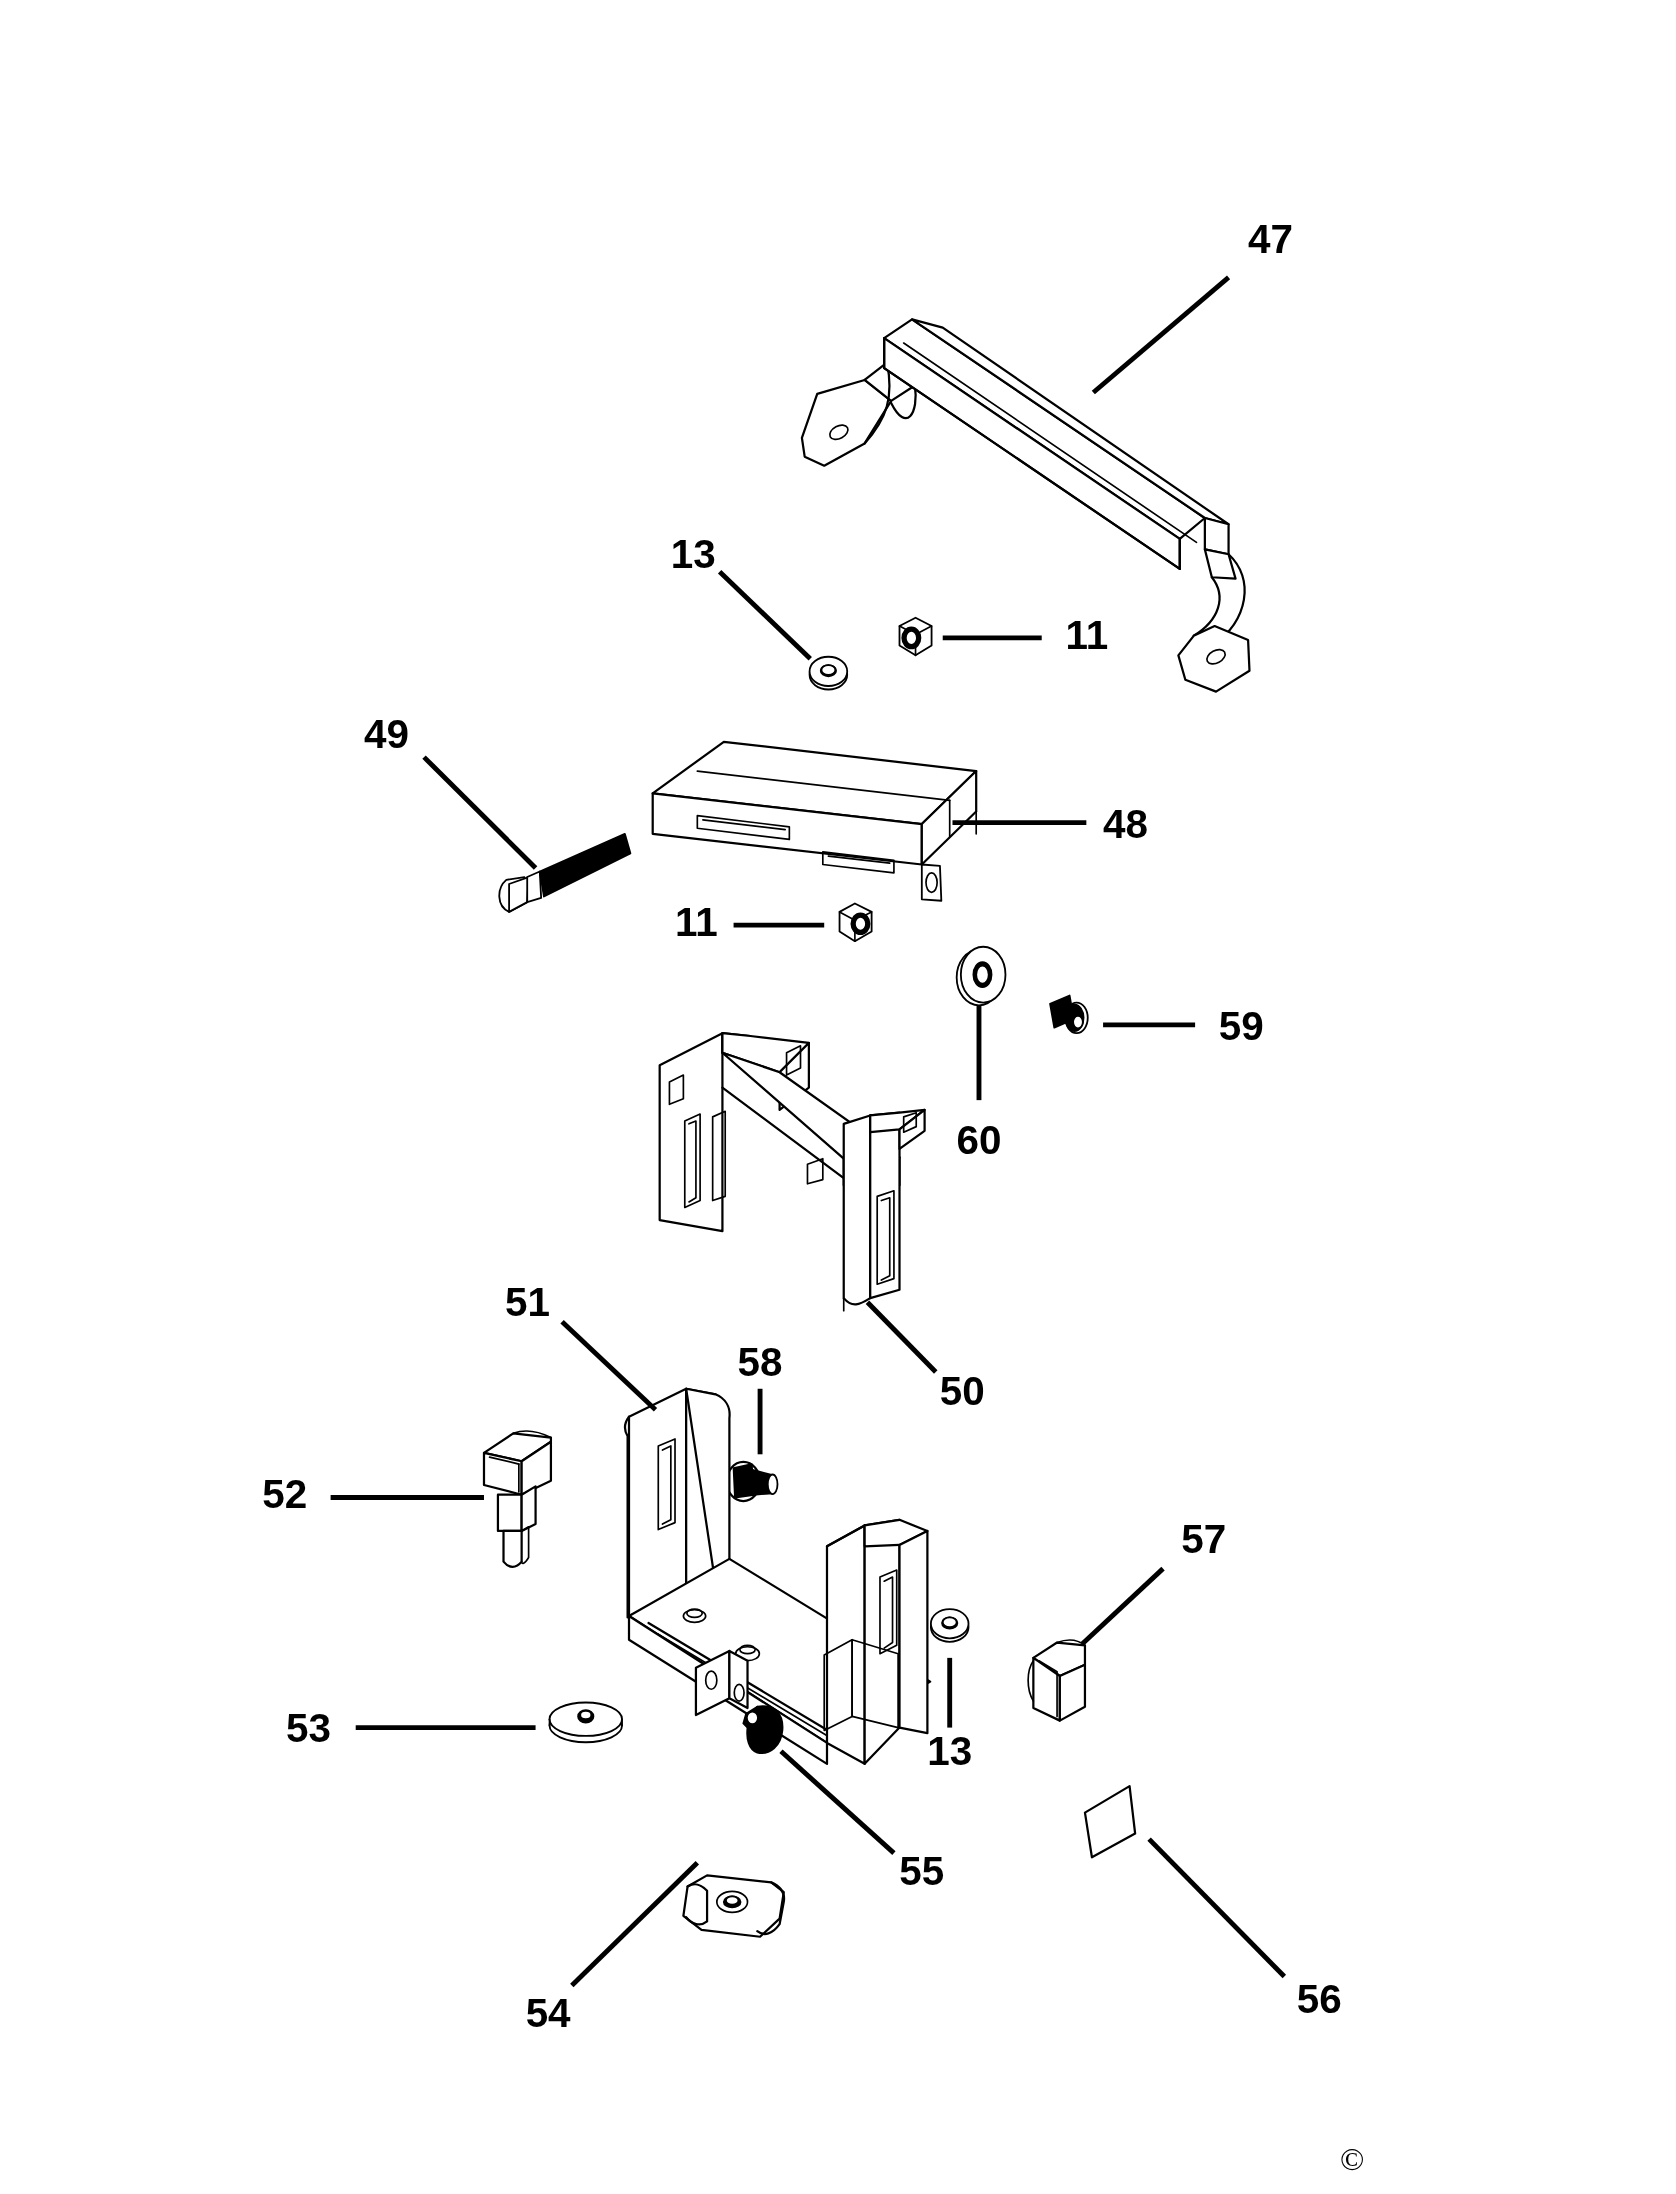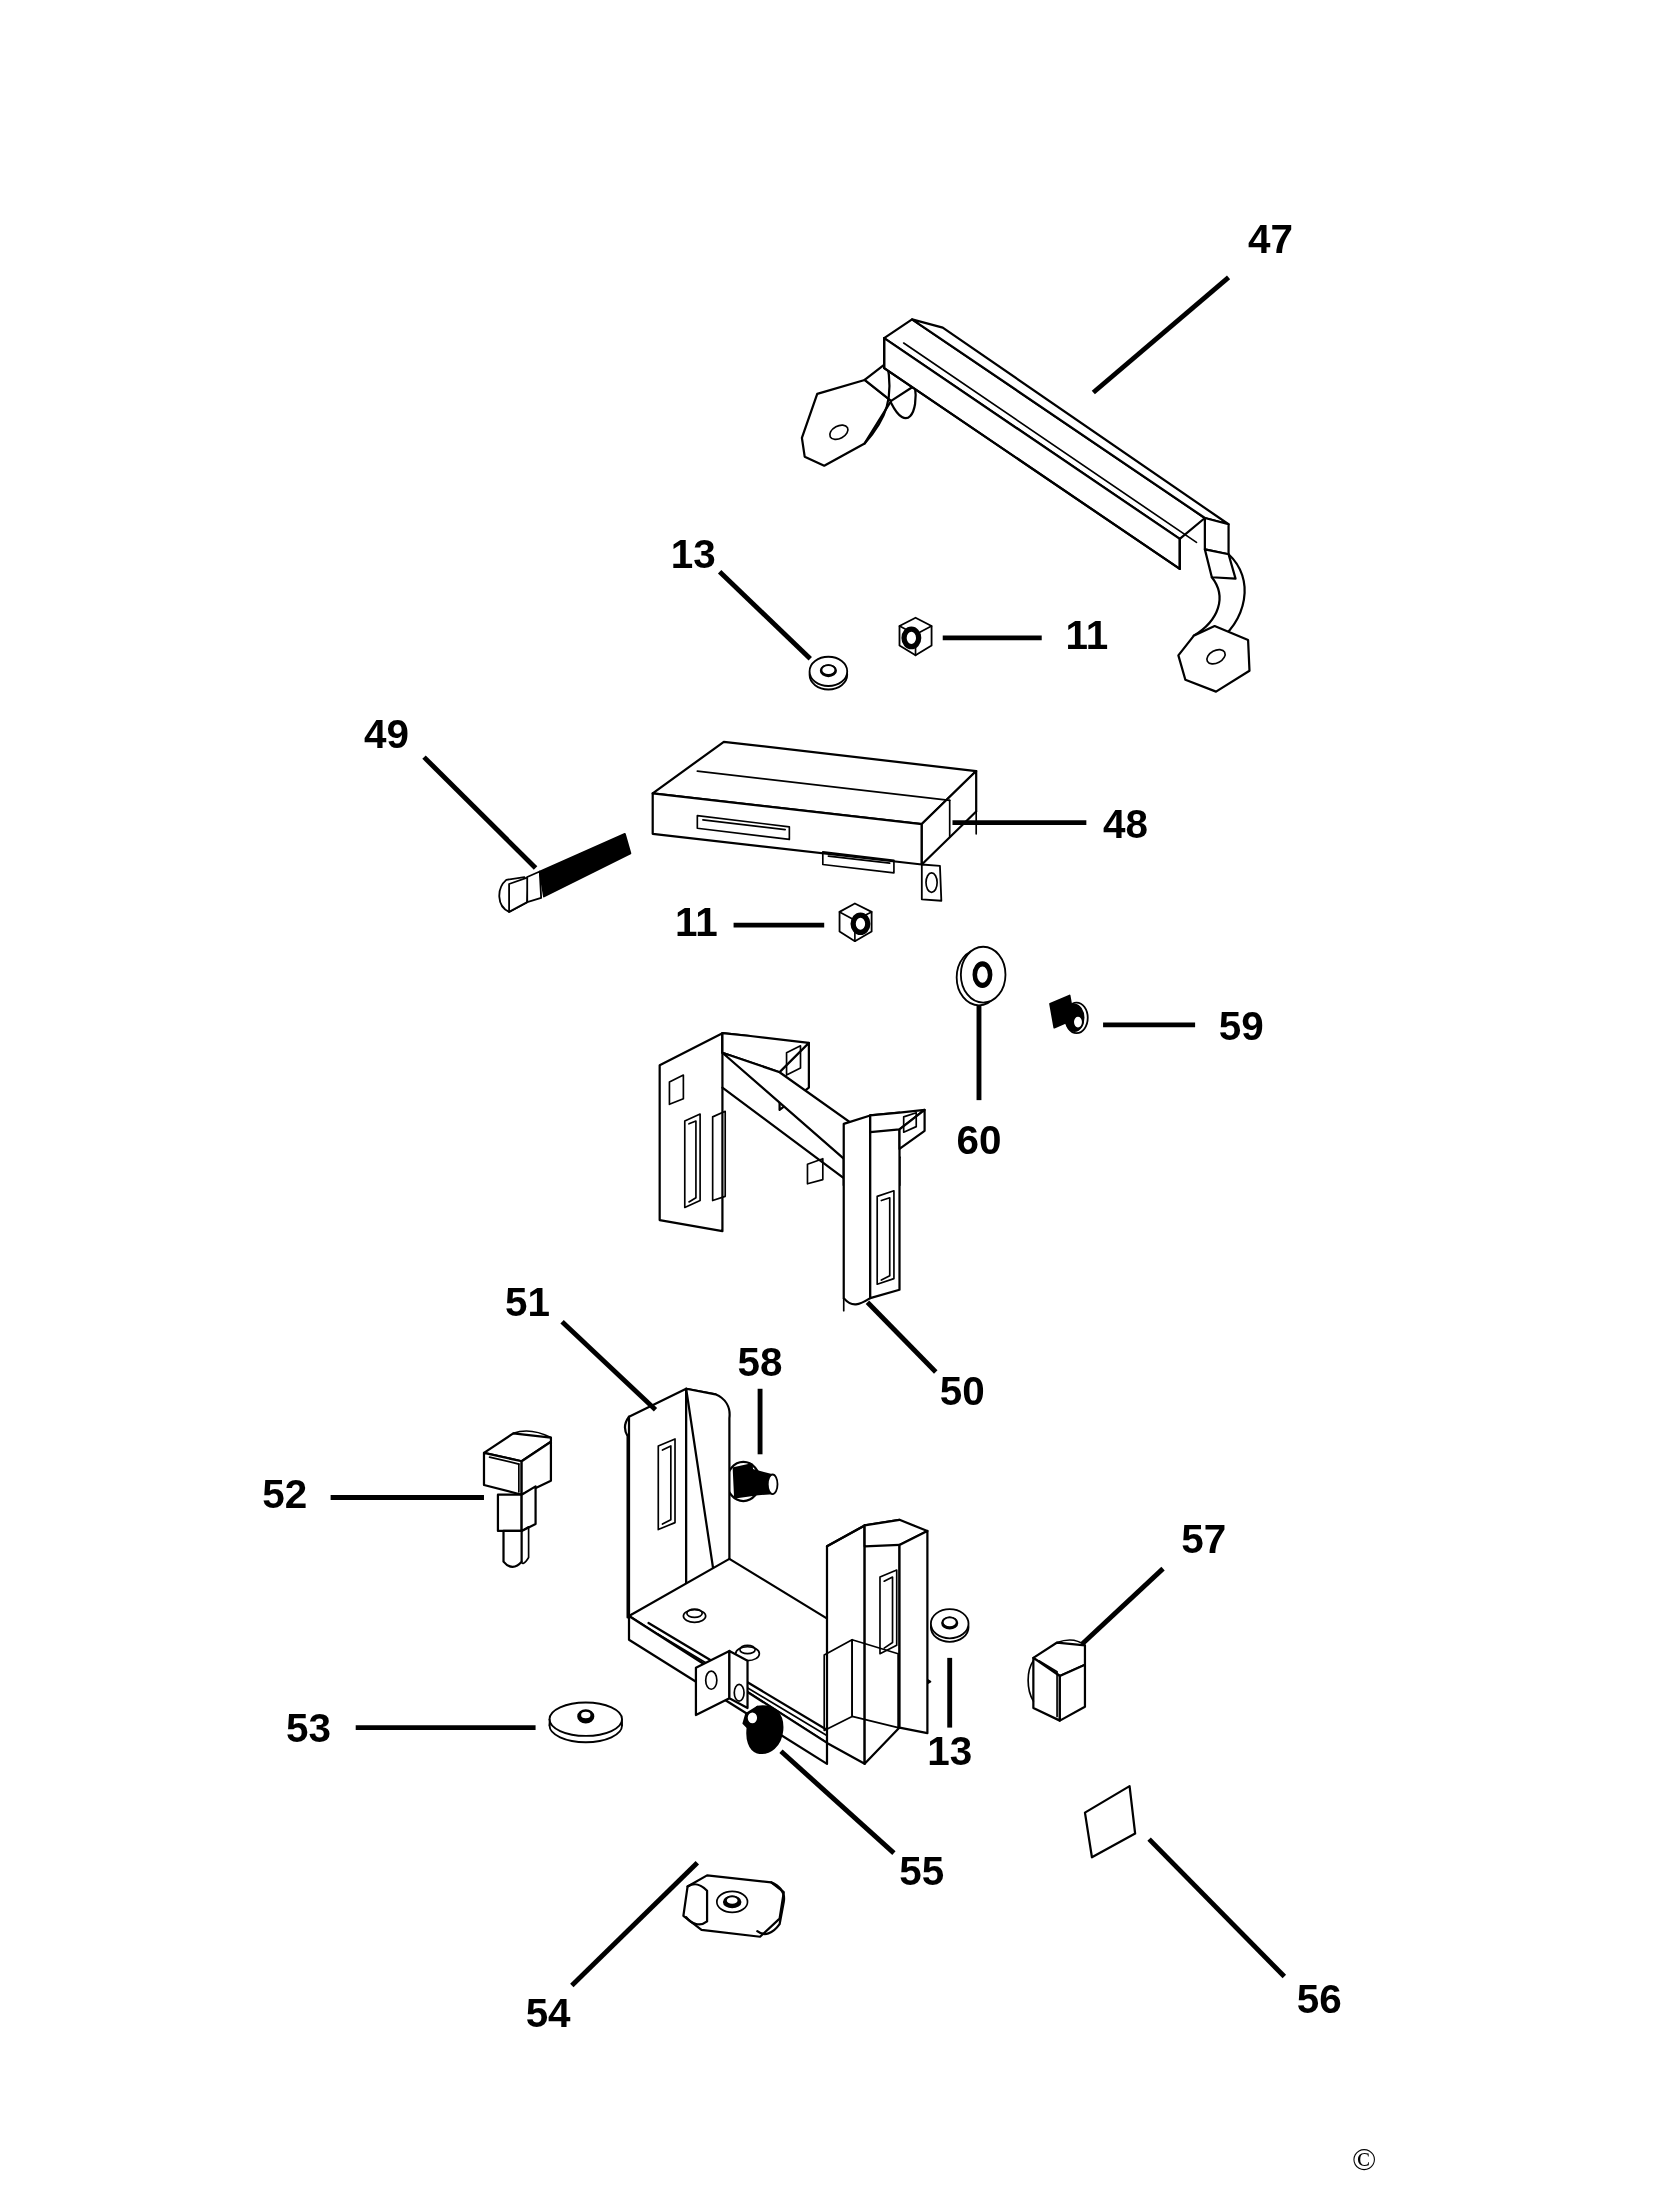--- a/index.html
+++ b/index.html
@@ -12,21 +12,20 @@
     height: 2194px;
     position: relative;
     font-family: "Liberation Sans", sans-serif;
     overflow: hidden;
   }
   #diagram-root {
     position: absolute;
     left: 0; top: 0;
     width: 1377px;
     height: 2194px;
-    padding-left: 12px;
   }
   svg.canvas {
     position: absolute;
     left: 0; top: 0;
     width: 1677px;
     height: 2194px;
     display: block;
   }
   .part-outline {
     fill: #ffffff;

